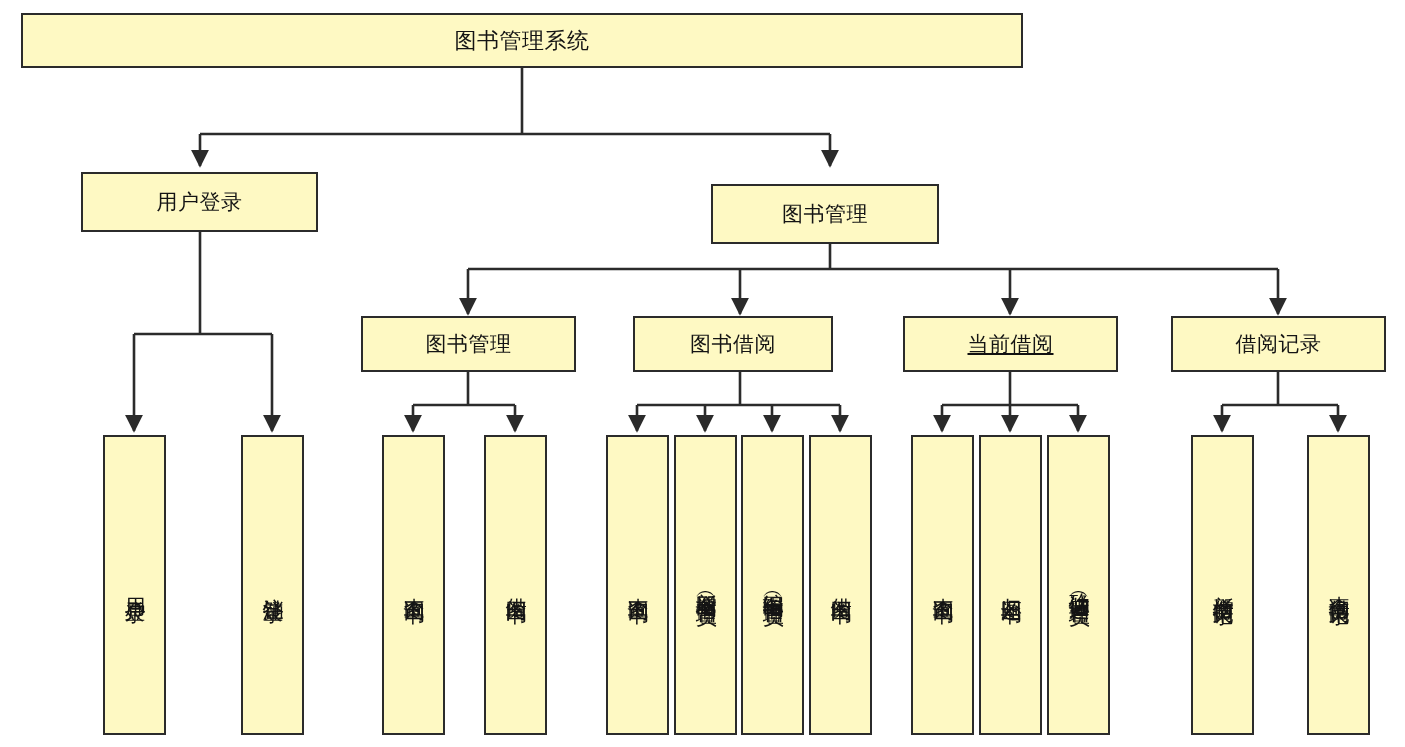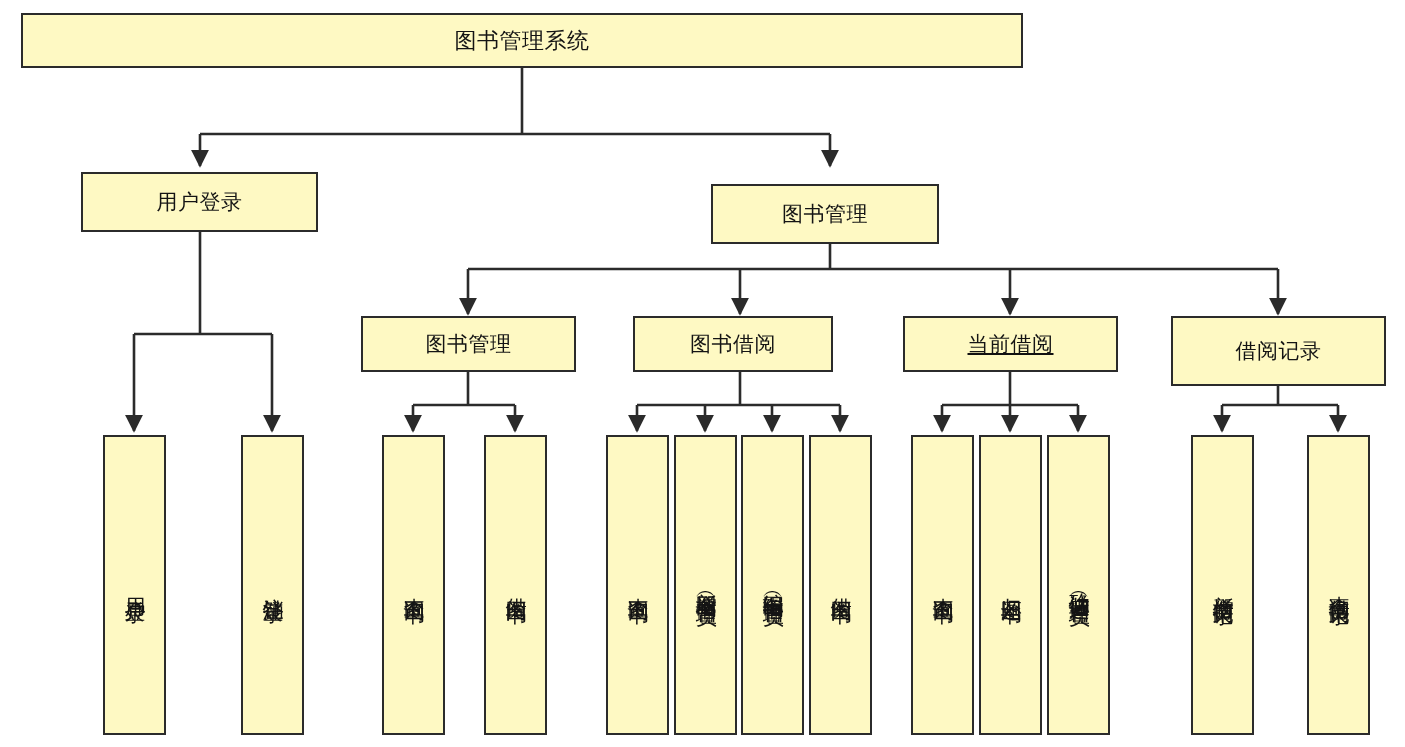--- a/index.html
+++ b/index.html
@@ -140,21 +140,21 @@
 
   <div class="node" style="left:361px; top:316px; width:215px; height:56px;">
     <span class="node-label">图书管理</span>
   </div>
   <div class="node" style="left:633px; top:316px; width:200px; height:56px;">
     <span class="node-label">图书借阅</span>
   </div>
   <div class="node" style="left:903px; top:316px; width:215px; height:56px;text-decoration:underline;">
     <span class="node-label">当前借阅</span>
   </div>
-  <div class="node" style="left:1171px; top:316px; width:215px; height:70px;">
+  <div class="node" style="left:1171px; top:316px; width:215px; height:56px;">
     <span class="node-label">借阅记录</span>
   </div>
 
   <div class="node leaf" style="left:103px; top:435px; width:63px; height:300px;">
     <span class="node-label">用户登录</span>
   </div>
   <div class="node leaf" style="left:241px; top:435px; width:63px; height:300px;">
     <span class="node-label">注销登录</span>
   </div>
 

